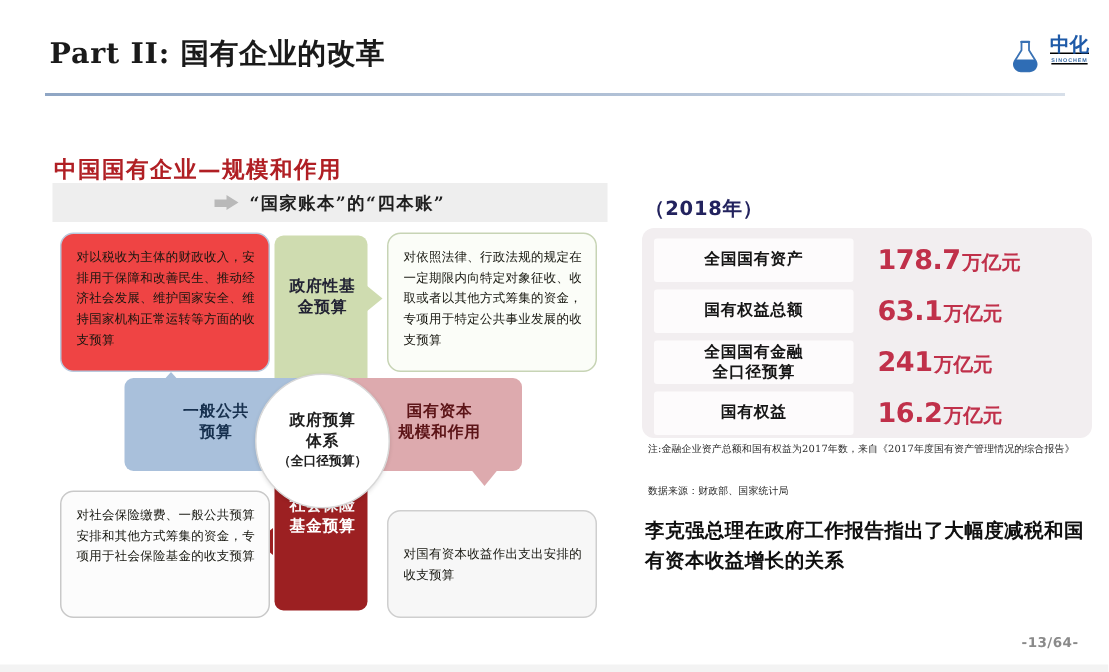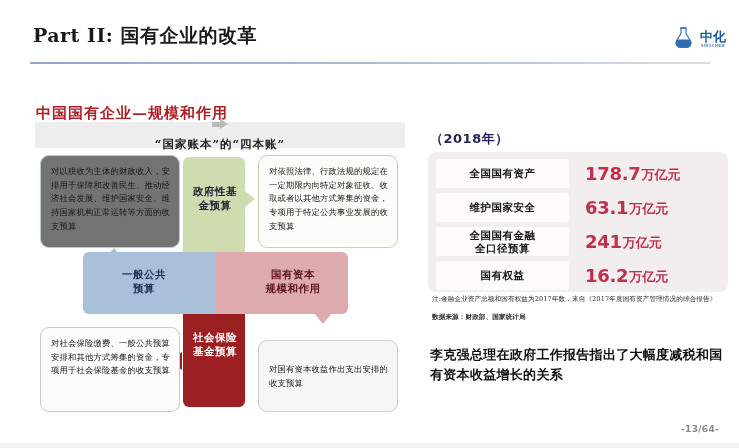--- a/index.html
+++ b/index.html
@@ -16,40 +16,40 @@
   .hdr-title{
     position:absolute;left:33px;top:23px;
     font-family:"DejaVu Serif","Liberation Serif",serif;
     font-weight:bold;font-size:19px;color:#1a1a1a;letter-spacing:.5px;
     white-space:nowrap;
   }
   .hdr-rule{
     position:absolute;left:30px;top:62px;width:680px;height:2px;
     background:linear-gradient(to right,#8fa6c4,#b9c7da 70%,#d7dfe9);
   }
-  .logo{position:absolute;right:23px;top:24px;display:flex;align-items:flex-end;gap:4px;}
+  .logo{position:absolute;right:23px;top:24px;display:flex;align-items:flex-start;gap:4px;text-decoration:underline;}
   .logo-mark{width:25px;height:25px;position:relative;}
   .logo-txt{display:flex;flex-direction:column;align-items:center;line-height:1;}
   .logo-cn{font-size:13px;font-weight:bold;color:#1e5aa8;font-family:"DejaVu Sans",sans-serif;}
   .logo-en{font-size:3.6px;color:#3d6fa8;letter-spacing:.6px;margin-top:2px;font-weight:bold;}
 
   
   .sec-title{
     position:absolute;left:36px;top:88px;
     font-family:"DejaVu Serif","Liberation Serif",serif;
     font-weight:bold;font-size:15px;color:#b01f24;letter-spacing:1px;
     white-space:nowrap;
     margin-top:16px;
   }
 
   
   .diagram{position:absolute;left:25px;top:112px;width:395px;height:305px;}
   .banner{
     position:absolute;left:10px;top:10px;width:370px;height:26px;
-    background:#eeeeee;display:flex;align-items:center;justify-content:center;gap:7px;flex-direction:column;
+    background:#eeeeee;display:flex;align-items:center;justify-content:center;gap:7px;
   }
   .banner-arrow{
     width:16px;height:11px;position:relative;flex:none;
   }
   .banner-arrow::before{content:"";position:absolute;left:0;top:3px;width:9px;height:5px;background:#b9b9b9;}
   .banner-arrow::after{content:"";position:absolute;left:8px;top:0;width:0;height:0;
     border-top:5.5px solid transparent;border-bottom:5.5px solid transparent;border-left:8px solid #b9b9b9;}
   .banner-txt{
     font-family:"DejaVu Serif","Liberation Serif",serif;
     font-weight:bold;font-size:11.5px;color:#202020;letter-spacing:1px;
@@ -83,21 +83,21 @@
   .circle .c1{font-size:10.5px;letter-spacing:.5px;}
   .circle .c2{font-size:10.5px;letter-spacing:.5px;}
   .circle .c3{font-size:8.5px;letter-spacing:0;margin-top:1px;}
 
   .cal{
     position:absolute;border-radius:9px;background:#fbfbfb;
     font-family:"DejaVu Serif","Liberation Serif",serif;
     font-size:8.3px;line-height:1.65;color:#16160f;letter-spacing:.2px;
     padding:9px 9px 8px 10px;box-sizing:border-box;
   }
-  .cal-tl{left:15px;top:43px;width:140px;height:93px;border:1px solid #b9c9dd;background:#737373;}
+  .cal-tl{left:15px;top:43px;width:140px;height:93px;border:1px solid #b9c9dd;background:#ef4444;}
   .cal-tr{left:233px;top:43px;width:140px;height:93px;border:1px solid #c7d4b5;background:#fbfdf8;}
   .cal-bl{left:15px;top:215px;width:140px;height:85px;border:1px solid #c9c9c9;background:#fcfcfc;}
   .cal-br{left:233px;top:228px;width:140px;height:72px;border:1px solid #cfcfcf;background:#f7f7f7;
     display:flex;align-items:center;}
 
   
   .ptr{position:absolute;width:0;height:0;}
   .ptr-tl{left:80px;top:136px;border-left:9px solid transparent;border-right:9px solid transparent;border-bottom:10px solid #a9c0db;}
   .ptr-tr{left:219px;top:78px;border-top:9px solid transparent;border-bottom:9px solid transparent;border-left:11px solid #cfdcb0;}
   .ptr-bl{left:146px;top:240px;border-top:9px solid transparent;border-bottom:9px solid transparent;border-right:11px solid #9c2022;}
@@ -126,21 +126,21 @@
     font-family:"DejaVu Sans",sans-serif;font-weight:bold;color:#c0304a;
   }
   .tval .num{font-size:18px;letter-spacing:-.3px;}
   .tval .unit{font-size:13px;margin-left:1px;font-family:"DejaVu Serif","Liberation Serif",serif;}
 
   .note{
     position:absolute;left:432px;top:294px;width:296px;
     font-family:"DejaVu Serif","Liberation Serif",serif;
     font-size:6.6px;line-height:1.55;color:#2a2a2a;letter-spacing:.1px;
   }
-  .note .src{margin-top:8px;font-weight:bold;}
+  .note .src{margin-top:18px;}
 
   .concl{
     position:absolute;left:430px;top:345px;width:298px;
     font-family:"DejaVu Serif","Liberation Serif",serif;font-weight:bold;
     font-size:13px;line-height:1.5;color:#101010;letter-spacing:.3px;
   }
 
   
   .pagenum{
     position:absolute;right:30px;bottom:14px;
@@ -205,20 +205,25 @@
     </div>
     <div class="lbl lbl-blue">
       <div>一般公共</div>
       <div>预算</div>
     </div>
     <div class="lbl lbl-pink">
       <div>国有资本</div>
       <div>规模和作用</div>
     </div>
 
+    <div class="circle">
+      <div class="c1">政府预算</div>
+      <div class="c2">体系</div>
+      <div class="c3">（全口径预算）</div>
+    </div>
 
     <div class="cal cal-tl">对以税收为主体的财政收入，安排用于保障和改善民生、推动经济社会发展、维护国家安全、维持国家机构正常运转等方面的收支预算</div>
     <div class="cal cal-tr">对依照法律、行政法规的规定在一定期限内向特定对象征收、收取或者以其他方式筹集的资金，专项用于特定公共事业发展的收支预算</div>
     <div class="cal cal-bl">对社会保险缴费、一般公共预算安排和其他方式筹集的资金，专项用于社会保险基金的收支预算</div>
     <div class="cal cal-br">对国有资本收益作出支出安排的收支预算</div>
   </div>
 
   <div class="year">（2018年）</div>
 
   <div class="tblwrap">
@@ -226,21 +231,21 @@
       <div class="tlabel">
         <span>全国国有资产</span>
       </div>
       <div class="tval">
         <span class="num">178.7</span>
         <span class="unit">万亿元</span>
       </div>
     </div>
     <div class="trow">
       <div class="tlabel">
-        <span>维护国家安全</span>
+        <span>国有权益总额</span>
       </div>
       <div class="tval">
         <span class="num">63.1</span>
         <span class="unit">万亿元</span>
       </div>
     </div>
     <div class="trow">
       <div class="tlabel">
         <span>全国国有金融</span>
         <span class="l2">全口径预算</span>

